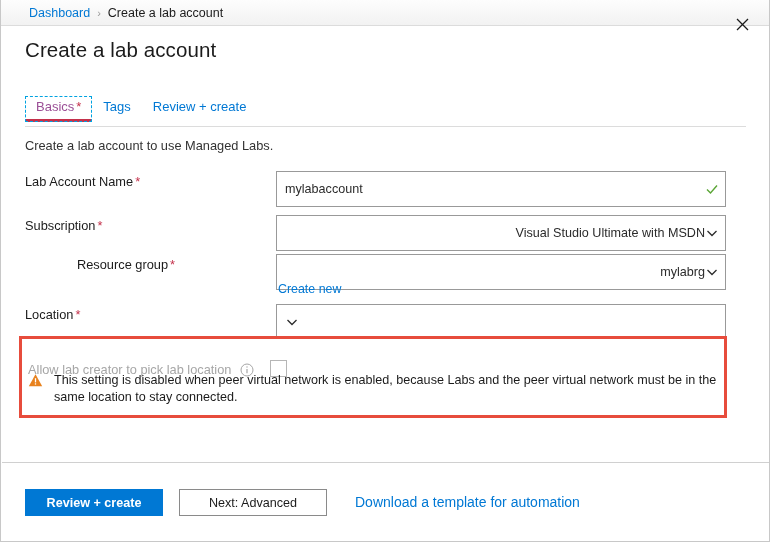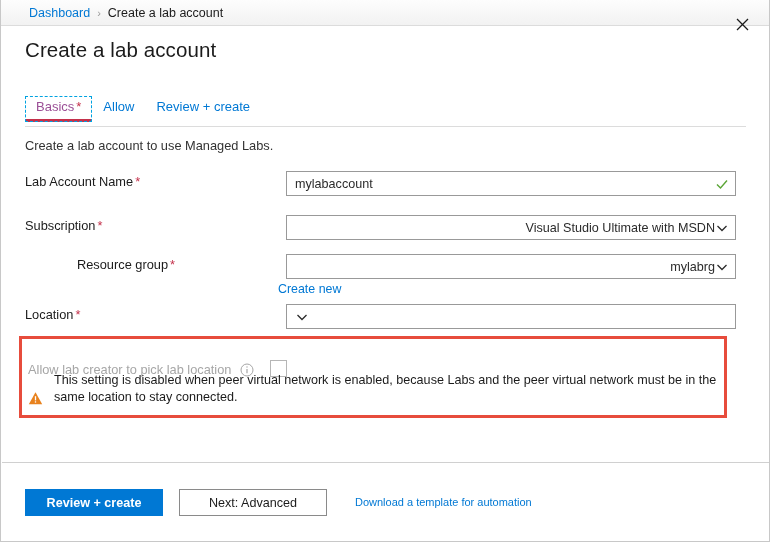--- a/index.html
+++ b/index.html
@@ -147,31 +147,30 @@
     color: #1b1b1b;
     white-space: nowrap;
   }
   .field-label.indented { left: 76px; }
   .req-star { color: #c4314b; margin-left: 2px; }
 
   .control {
     position: absolute;
     left: 275px;
     width: 450px;
-    height: 25px;
+    height: 36px;
     box-sizing: border-box;
     border: 1px solid #999999;
     background: #ffffff;
     display: flex;
     align-items: center;
     padding: 0 6px 0 8px;
     font-size: 12.6px;
     color: #2b2b2b;
     cursor: text;
-    margin-left: 10px;
   }
   .control.select { cursor: pointer; text-align: right; }
   .control .val { flex: 1; white-space: nowrap; overflow: hidden; }
   .chev { width: 14px; height: 14px; flex: 0 0 auto; color: #2b2b2b; }
   .check { width: 14px; height: 14px; flex: 0 0 auto; color: #5aa535; }
 
   .subfield-link {
     position: absolute;
     left: 277px;
     font-size: 12.4px;
@@ -225,21 +224,21 @@
     box-sizing: border-box;
     border: 1px solid #b6b6b6;
     background: #ffffff;
   }
   #warning-row {
     position: absolute;
     left: 6px;
     top: 33px;
     width: 690px;
     display: flex;
-    align-items: flex-end;
+    align-items: flex-start;
   }
   #warning-icon {
     flex: 0 0 auto;
     width: 15px; height: 15px;
     margin-top: 1px;
     color: #e8821e;
   }
   #warning-text {
     margin-left: 11px;
     font-size: 12.6px;
@@ -286,21 +285,21 @@
   #next-advanced-button {
     background: #ffffff;
     color: #1b1b1b;
     border: 1px solid #8a8a8a;
     width: 148px;
     margin-left: 16px;
   }
   #download-template-link {
     margin-left: 28px;
     color: #0078d4;
-    font-size: 11px;
+    font-size: 14px;
     line-height: 27px;
     cursor: pointer;
     white-space: nowrap;
   }
 </style>
 </head>
 <body>
 
 <div id="blade">
 
@@ -320,21 +319,21 @@
         <line x1="12" y1="1" x2="1" y2="12"></line>
       </svg>
     </span>
   </div>
 
   <div id="tabs-row">
     <div class="tab selected">
       <span>Basics</span><span class="req">*</span>
     </div>
     <div class="tab">
-      <span>Allow</span>
+      <span>Tags</span>
     </div>
     <div class="tab">
       <span>Review + create</span>
     </div>
   </div>
 
   <div id="form-description">Create a lab account to use Managed Labs.</div>
 
   <div id="form-area">
 

